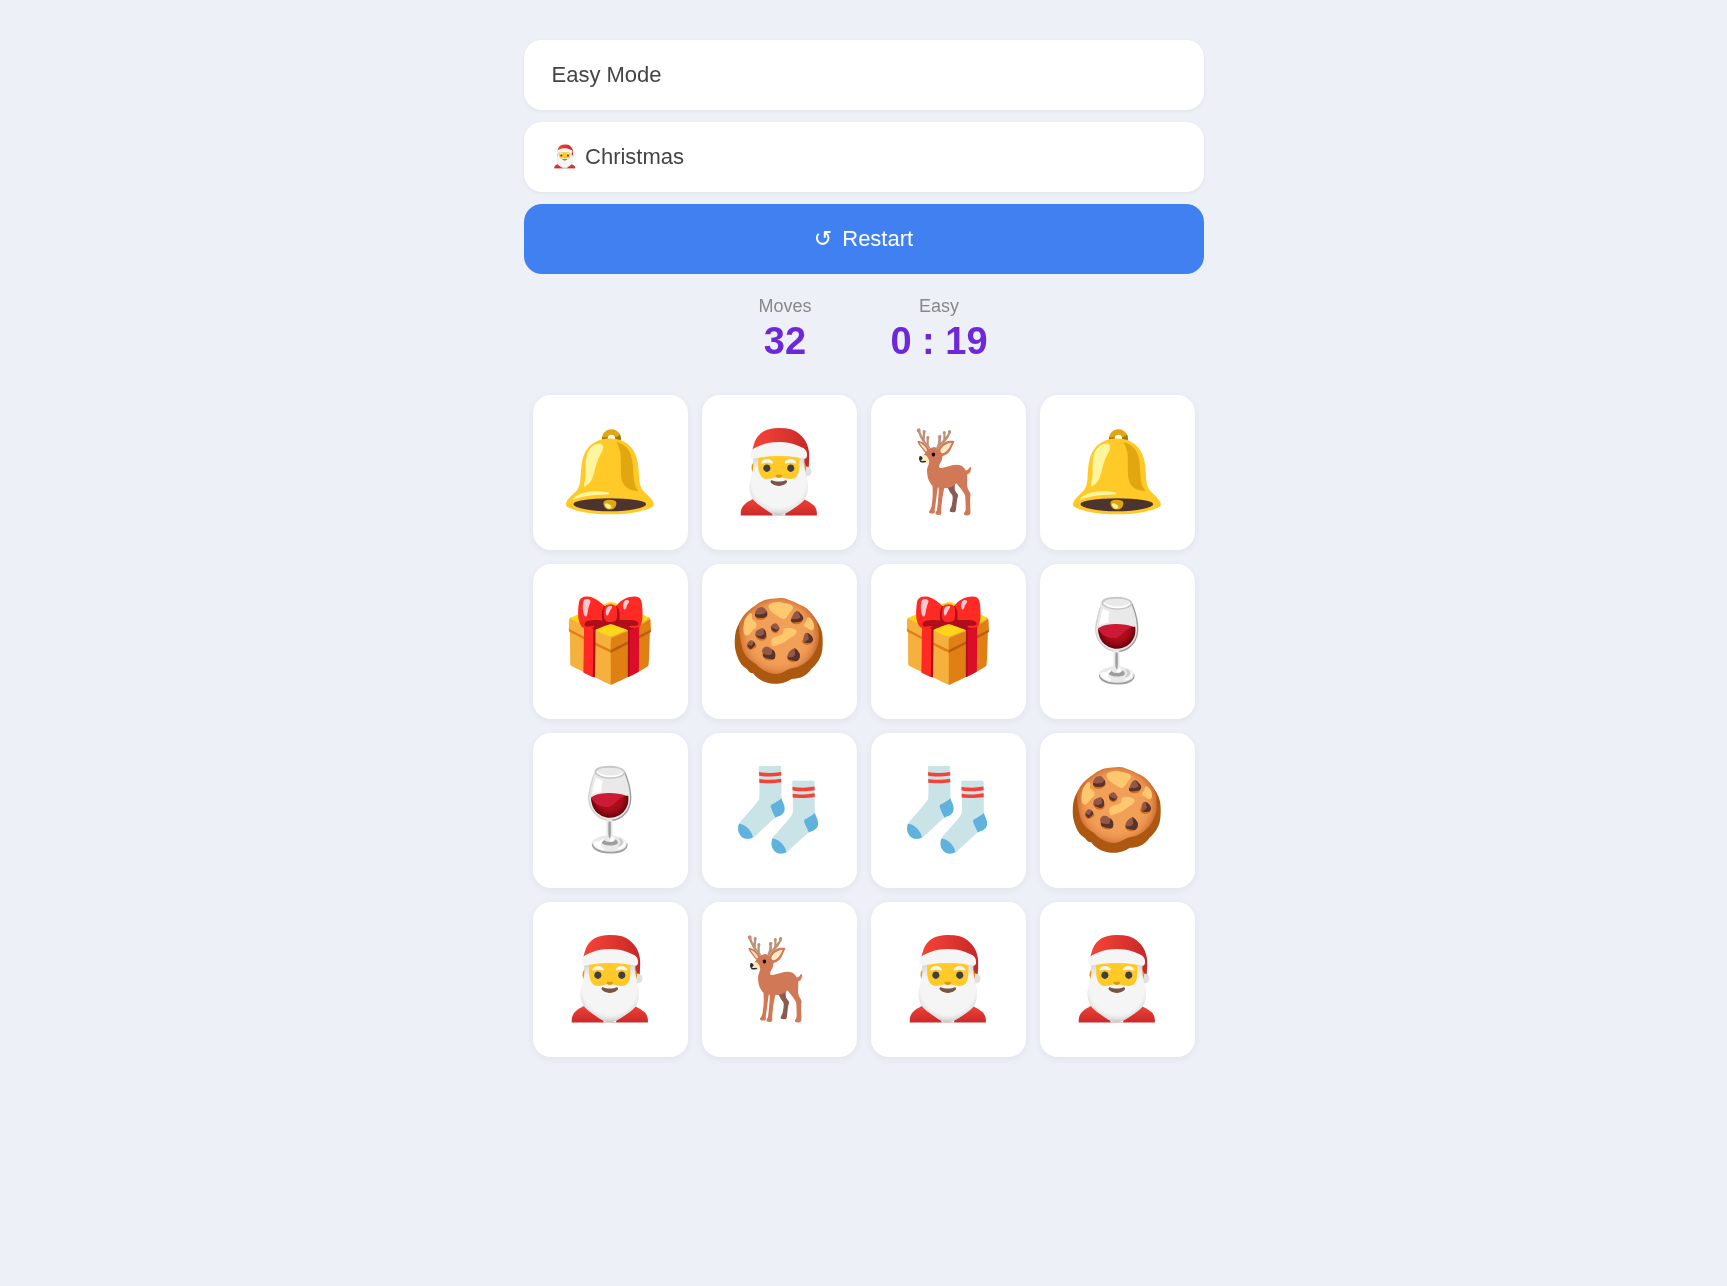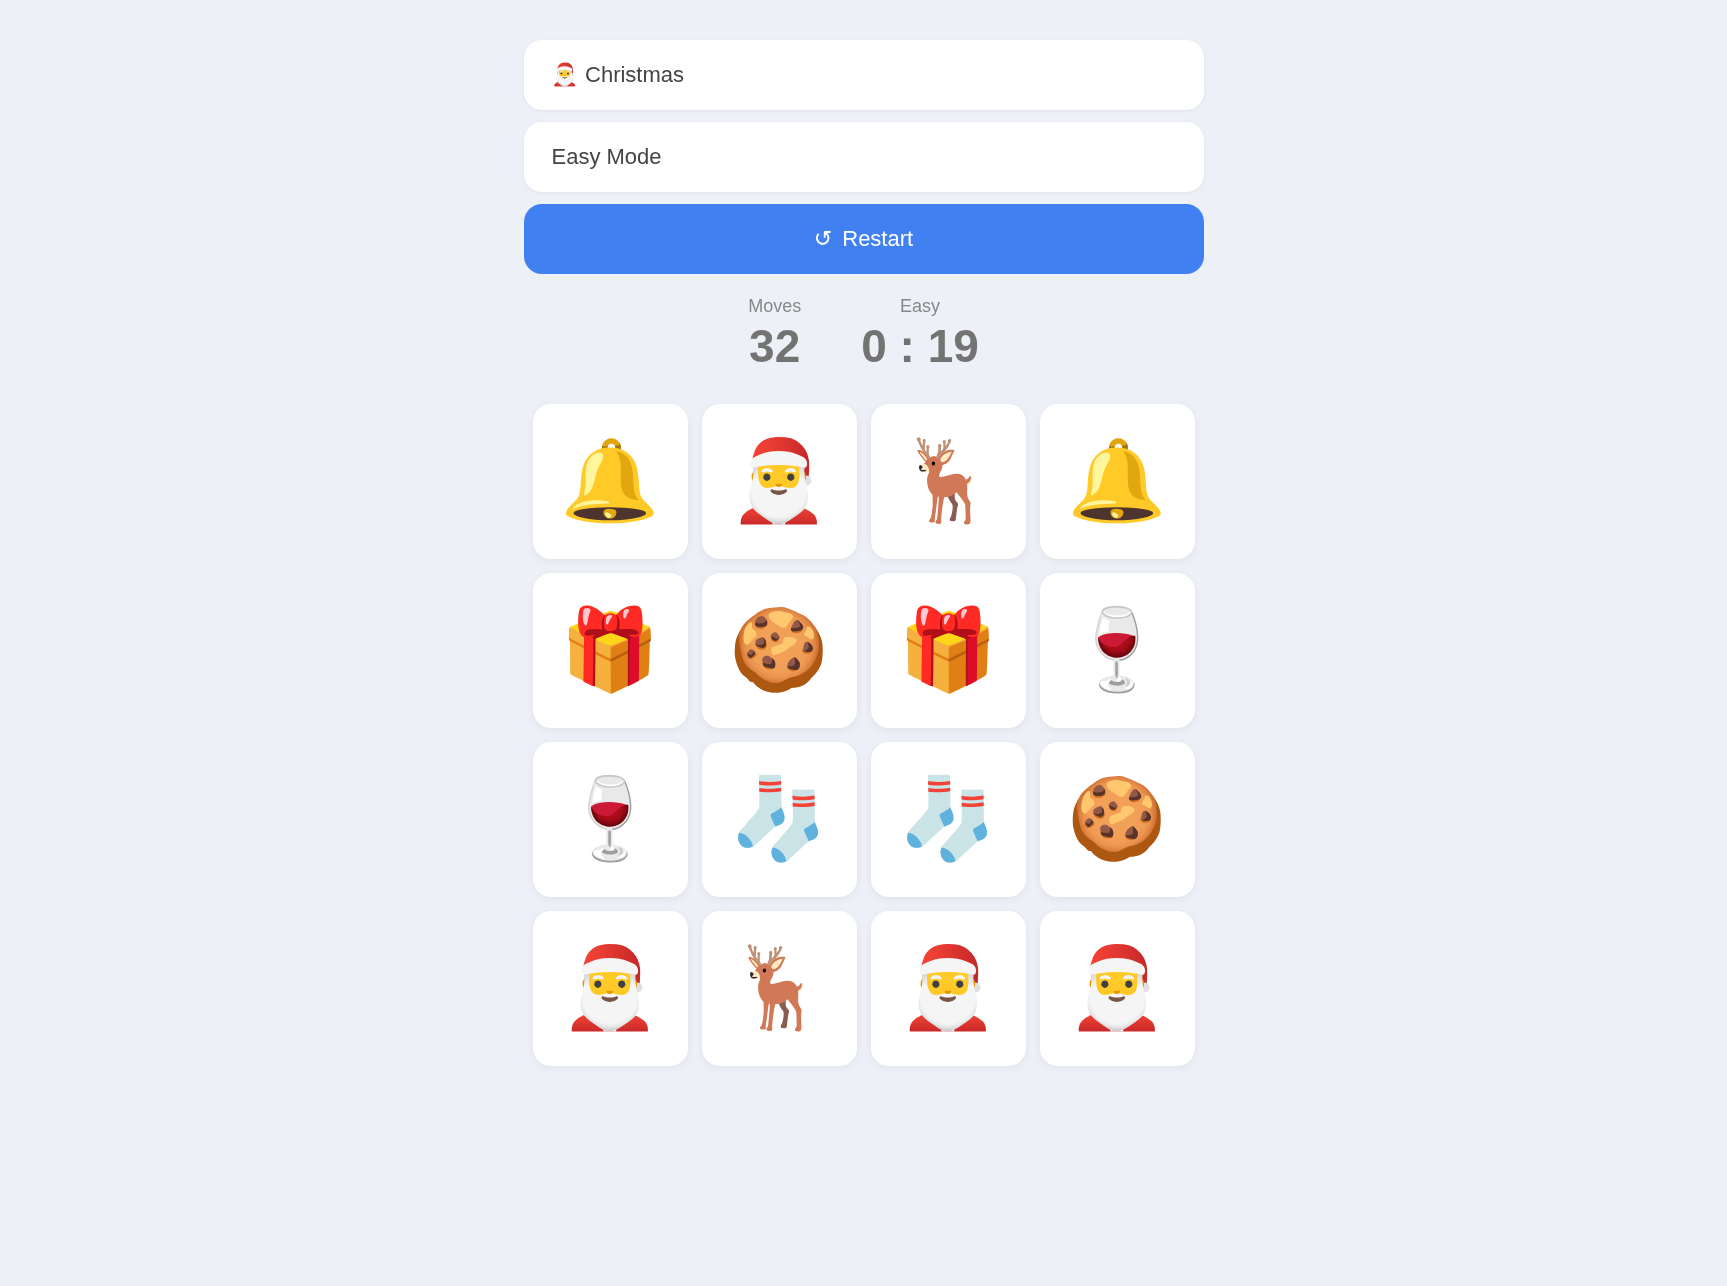--- a/index.html
+++ b/index.html
@@ -61,32 +61,33 @@
       gap: 60px;
       margin-top: 10px;
       margin-bottom: 10px;
     }
 
     .stat-block {
       display: flex;
       flex-direction: column;
       align-items: center;
       gap: 4px;
+      margin-left: 19px;
     }
 
     .stat-label {
       font-size: 18px;
       color: #888;
       font-weight: 400;
     }
 
     .stat-value {
-      font-size: 46px;
+      font-size: 38px;
       font-weight: 700;
-      color: #737373;
+      color: #6d28d9;
       line-height: 1.1;
     }
 
     .grid {
       display: grid;
       grid-template-columns: repeat(4, 155px);
       grid-template-rows: repeat(4, 155px);
       gap: 14px;
       margin-top: 10px;
     }
@@ -104,26 +105,26 @@
       font-size: 80px;
       transition: transform 0.1s;
     }
   </style>
 </head>
 <body>
 
 <div class="container">
 
   <div class="info-box">
-    <span>🎅 </span>
-    <span>Christmas</span>
+    <span>Easy Mode</span>
   </div>
 
   <div class="info-box">
-    <span>Easy Mode</span>
+    <span>🎅 </span>
+    <span>Christmas</span>
   </div>
 
   <button class="restart-btn">
     <span class="restart-icon">↺</span>
     <span>Restart</span>
   </button>
 
   <div class="stats">
     <div class="stat-block">
       <span class="stat-label">Moves</span>

